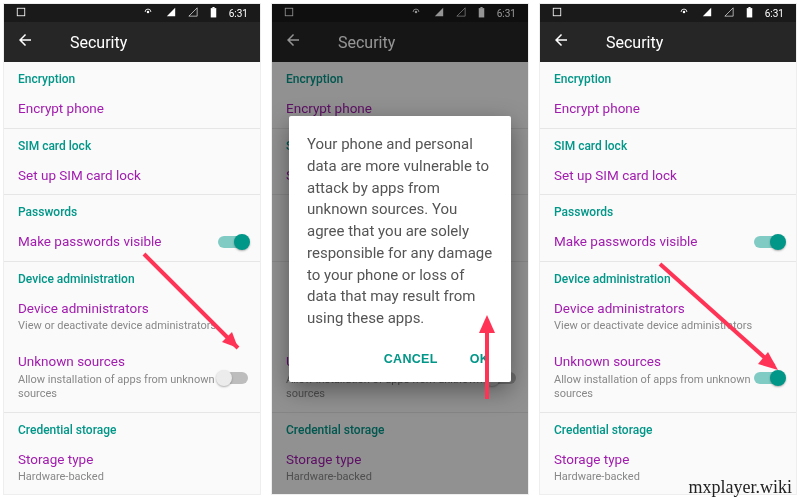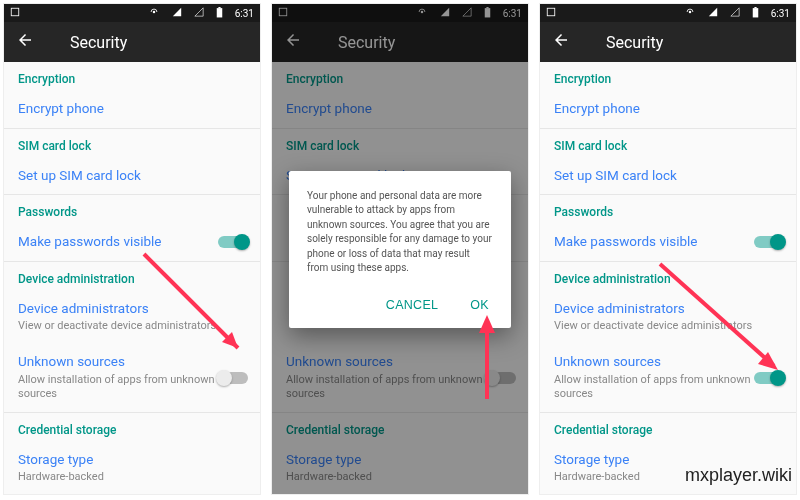--- a/index.html
+++ b/index.html
@@ -21,21 +21,21 @@
     box-shadow: 0 0 0 1px #eee;
   }
   .statusbar {
     height: 18px;
     background: #1a1a1a;
     color: #fff;
     display: flex;
     align-items: center;
     justify-content: space-between;
     font-size: 10px;
-    padding: 0 6px;
+    padding: 0 12px;
     gap: 12px;
   }
   .statusbar .left-icons { margin-right: auto; display:flex; gap:4px; align-items:center;}
   .statusbar svg { fill: #fff; }
   .appbar {
     height: 40px;
     background: #262626;
     color: #fff;
     display: flex;
     align-items: center;
@@ -48,21 +48,21 @@
   .section-header {
     color: #009688;
     font-size: 12px;
     font-weight: 500;
     padding: 10px 14px 4px;
   }
   .item {
     padding: 10px 14px 10px;
     position: relative;
   }
-  .item .primary { font-size: 13.5px; color: #3b82f6; line-height: 1.3; }
+  .item .primary { font-size: 13.5px; color: #a21caf; line-height: 1.3; }
   .item .secondary { font-size: 11px; color: #888; line-height: 1.3; margin-top: 2px; }
   .divider { height: 1px; background: #e6e6e6; margin: 0; }
   .toggle {
     position: absolute;
     right: 12px; top: 50%; transform: translateY(-50%);
     width: 30px; height: 14px;
     border-radius: 8px;
   }
   .toggle .track { width: 30px; height: 12px; border-radius: 7px; position: absolute; top: 1px; }
   .toggle .thumb { width: 16px; height: 16px; border-radius: 50%; position: absolute; top: -1px; box-shadow: 0 1px 2px rgba(0,0,0,.3); }
@@ -76,41 +76,41 @@
     background: rgba(0,0,0,.42);
     display: flex; align-items: center; justify-content: center;
   }
   .dialog {
     width: 222px;
     background: #fff;
     border-radius: 2px;
     padding: 18px 18px 8px;
     box-shadow: 0 8px 24px rgba(0,0,0,.4);
   }
-  .dialog .msg { font-size: 10px; color: #555; line-height: 1.45; }
+  .dialog .msg { font-size: 15px; color: #555; line-height: 1.45; }
   .dialog .actions { display: flex; justify-content: flex-end; gap: 24px; margin-top: 14px; }
   .dialog .actions button {
     border: none; background: none;
-    color: #009688; font-weight: 400; font-size: 12.5px;
+    color: #009688; font-weight: 700; font-size: 12.5px;
     letter-spacing: .3px;
     padding: 8px 4px; cursor: pointer;
   }
   
   .arrow {
     position: absolute;
     pointer-events: none;
   }
   .arrow svg line { stroke: #ff3355; stroke-width: 4; }
   .arrow svg polygon { fill: #ff3355; }
   
   .watermark {
     position: absolute;
-    right: 8px; bottom: 14px;
+    right: 8px; bottom: 2px;
     font-size: 18px; color: #222;
-    font-family: Liberation Sans, sans-serif;
+    font-family: Liberation Serif, serif;
   }
   
   .dimmed .section-header,
   .dimmed .item .primary,
   .dimmed .item .secondary { filter: none; }
 </style>
 </head>
 <body>
 
 <div class="phone">

